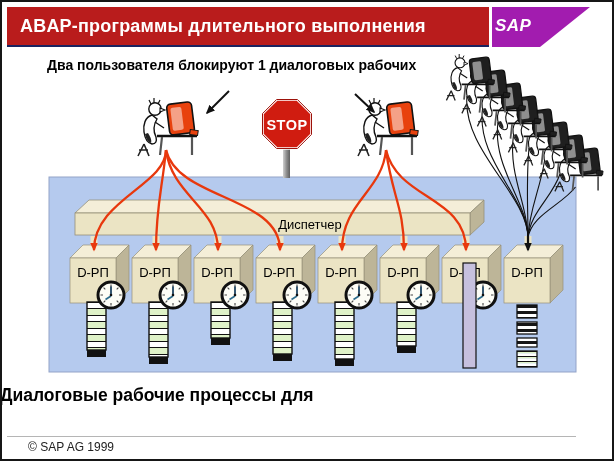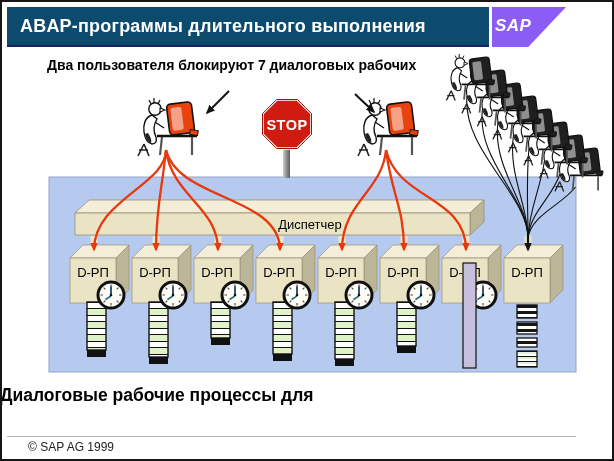--- a/index.html
+++ b/index.html
@@ -3,28 +3,28 @@
 <meta charset="utf-8">
 <style>
   html,body{margin:0;padding:0;}
   body{
     width:614px;height:461px;position:relative;background:#fff;overflow:hidden;
     font-family:"Liberation Sans",sans-serif;
   }
   .frame{position:absolute;left:0;top:0;width:610px;height:457px;border:2px solid #161616;pointer-events:none;z-index:50;}
   
   .header-main{
-    position:absolute;left:7px;top:7px;width:482px;height:40px;background:#0c4a6e;
+    position:absolute;left:7px;top:7px;width:482px;height:40px;background:#b91c1c;
     box-sizing:border-box;border-bottom:2px solid #1a2360;
     display:flex;align-items:center;padding-left:13px;z-index:5;
   }
   .slide-title{color:#fff;font-size:18px;font-weight:bold;letter-spacing:0.2px;white-space:nowrap;}
   .header-logo-seg{
-    position:absolute;left:492px;top:7px;width:74px;height:40px;background:#8b5cf6;
-    clip-path:polygon(0 0,100% 0,49% 100%,0 100%);z-index:5;
+    position:absolute;left:492px;top:7px;width:74px;height:40px;background:#a21caf;
+    clip-path:polygon(0 0,100% 0,49% 100%,0 100%);z-index:5;padding-left:24px;
   }
   .sap-logo{position:absolute;left:3px;top:9px;color:#fff;font-size:17px;font-weight:bold;font-style:italic;letter-spacing:0.5px;}
   
   .subtitle{position:absolute;left:47px;top:56px;font-size:14px;font-weight:bold;line-height:19.5px;color:#000;z-index:5;white-space:nowrap;}
   
   .caption{position:absolute;left:0;top:384px;width:614px;text-align:left;font-size:17.5px;font-weight:bold;line-height:22.5px;color:#000;z-index:5;}
   
   .footer-line{position:absolute;left:7px;top:436px;width:569px;height:1px;background:#b5b5b5;z-index:4;}
   .copyright{position:absolute;left:28px;top:440px;font-size:12px;color:#222;z-index:5;}
   
@@ -40,21 +40,21 @@
 <div class="frame"></div>
 
 <div class="header-main">
   <span class="slide-title">ABAP-программы длительного выполнения</span>
 </div>
 <div class="header-logo-seg">
   <span class="sap-logo">SAP</span>
 </div>
 
 <div class="subtitle">
-  <div>Два пользователя блокируют 7 диалоговых рабочих</div>
+  <div>Два пользователя блокируют 1 диалоговых рабочих</div>
 </div>
 
 <svg class="diagram" width="614" height="461" viewBox="0 0 614 461">
   <defs>
     <marker id="mR" markerUnits="userSpaceOnUse" markerWidth="11" markerHeight="10" refX="7.5" refY="4" orient="auto">
       <path d="M0,0 L9,4 L0,8 Z" fill="#e8380d"></path>
     </marker>
     <marker id="mB" markerUnits="userSpaceOnUse" markerWidth="11" markerHeight="10" refX="7.5" refY="4" orient="auto">
       <path d="M0,0 L9,4 L0,8 Z" fill="#111"></path>
     </marker>

